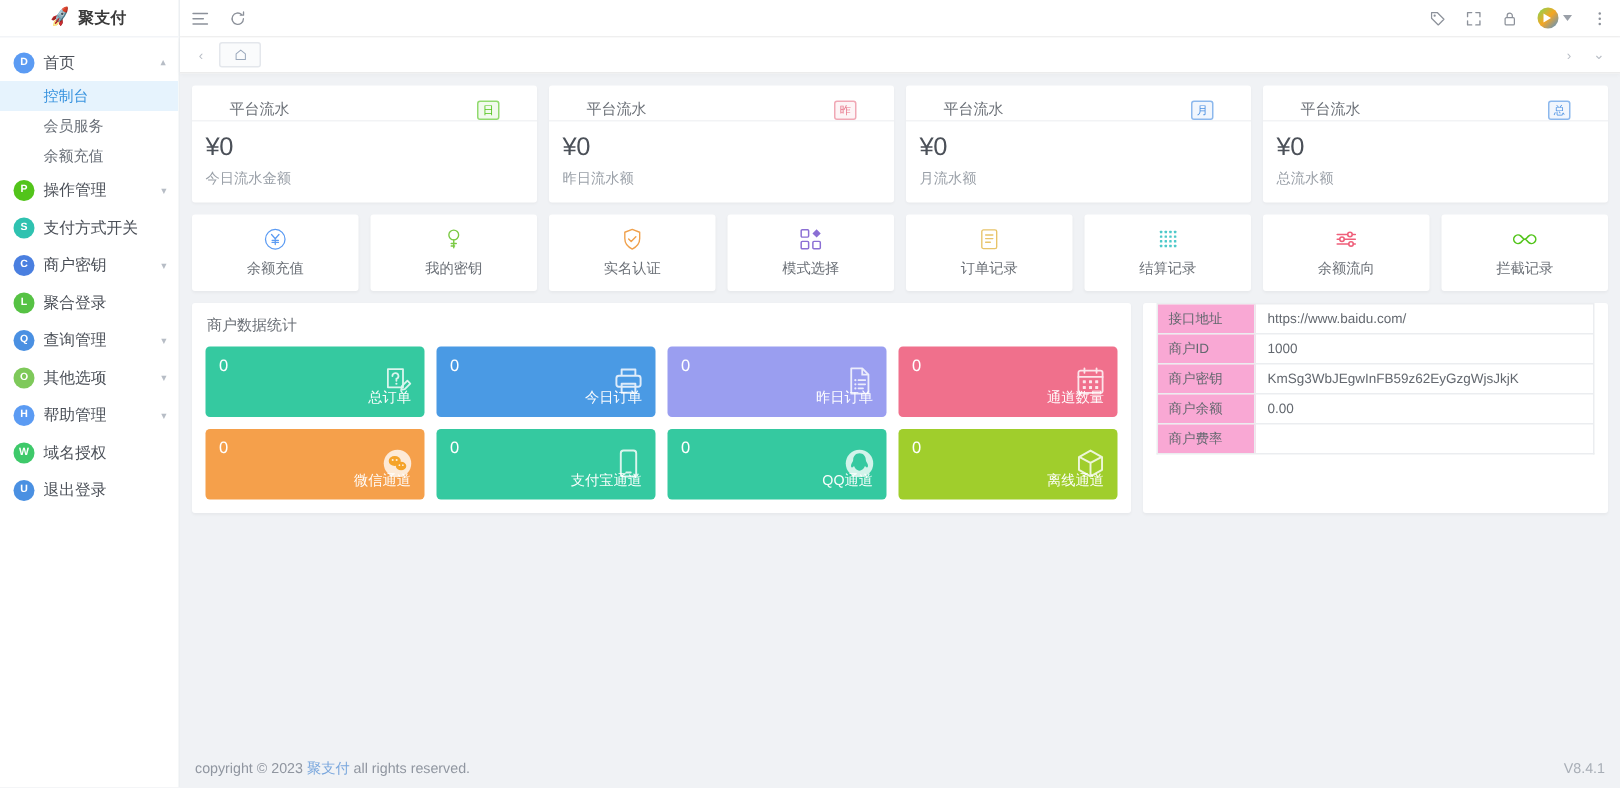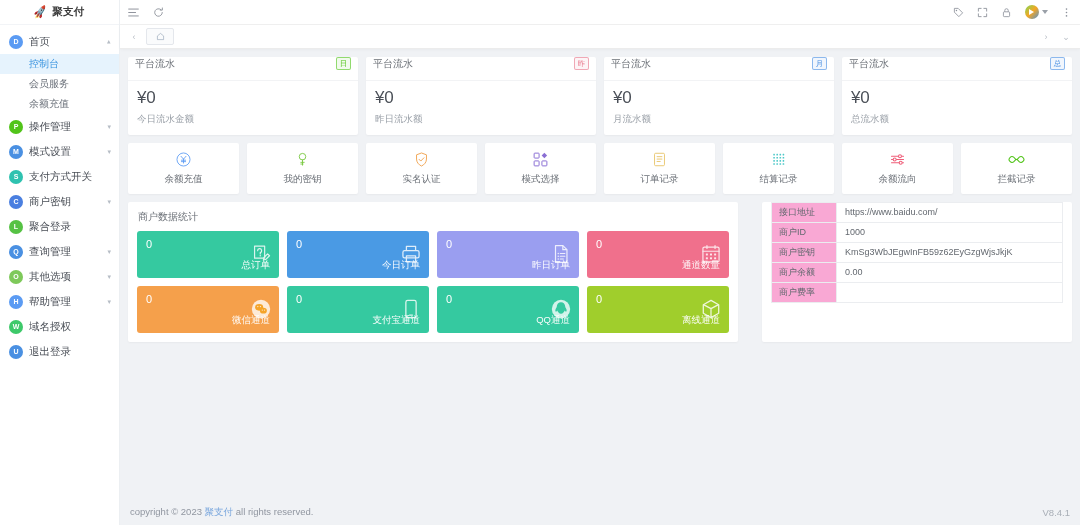--- a/index.html
+++ b/index.html
@@ -92,22 +92,22 @@
 
   .content { flex: 1; overflow: hidden; padding: 8px 8px 0 8px; }
 
   
   .cards-row { display: flex; gap: 8px; }
   .stat-card {
     flex: 1 1 0; background: #fff; border-radius: 2px; min-width: 0;
     box-shadow: 0 1px 2px rgba(0,0,0,.04);
   }
   .sc-head {
-    height: 24px; display: flex; align-items: flex-start; justify-content: space-between;
-    padding: 0 7px; border-bottom: 1px solid #f2f3f5; gap: 36px;
+    height: 24px; display: flex; align-items: flex-end; justify-content: space-between;
+    padding: 0 25px; border-bottom: 1px solid #f2f3f5; gap: 36px;
   }
   .sc-title { font-size: 10px; color: #6b7077; }
   .sc-badge {
     width: 15px; height: 13px; border: 1px solid; border-radius: 2px;
     display: flex; align-items: center; justify-content: center;
     font-size: 7.5px; line-height: 1;
   }
   .sc-body { padding: 7px 9px 9px 9px; }
   .sc-value { font-size: 17px; color: #4b5058; font-weight: 400; line-height: 1.15; letter-spacing: -.3px; }
   .sc-label { font-size: 9.5px; color: #9aa0a8; margin-top: 5px; }
@@ -116,21 +116,21 @@
   .shortcuts-row { display: flex; gap: 8px; margin-top: 8px; }
   .shortcut {
     flex: 1 1 0; background: #fff; border-radius: 2px; height: 51px;
     display: flex; flex-direction: column; align-items: center; justify-content: center;
     gap: 4px; cursor: pointer; box-shadow: 0 1px 2px rgba(0,0,0,.04); min-width: 0;
   }
   .sh-icon { height: 19px; display: flex; align-items: center; justify-content: center; }
   .sh-label { font-size: 9.5px; color: #6b7077; }
 
   
-  .lower { display: flex; gap: 24px; margin-top: 8px; }
+  .lower { display: flex; gap: 8px; margin-top: 8px; }
   .panel { background: #fff; border-radius: 2px; box-shadow: 0 1px 2px rgba(0,0,0,.04); }
   .panel-title { font-size: 10px; color: #6b7077; padding: 8px 10px 7px 10px; }
   .panel-left { flex: 1 1 0; min-width: 0; padding-bottom: 9px; }
   .panel-right { flex: 0 0 310px; padding-bottom: 9px; }
 
   .tiles { display: grid; grid-template-columns: repeat(4, 1fr); gap: 8px; padding: 0 9px; }
   .tile {
     height: 47px; border-radius: 3px; position: relative; overflow: hidden;
     padding: 7px 9px; color: #fff; cursor: pointer;
   }
@@ -177,27 +177,20 @@
           <div class="submenu">
             <div class="submenu-item active">控制台</div>
             <div class="submenu-item">会员服务</div>
             <div class="submenu-item">余额充值</div>
           </div>
         </div>
         <div class="menu-group">
           <div class="menu-item">
        <span class="mi-icon" style="background:#52c41a">P</span>
        <span class="mi-label">操作管理</span>
-            <span class="mi-arrow ">▾</span>
-     </div>
-        </div>
-        <div class="menu-group">
-          <div class="menu-item">
-       <span class="mi-icon" style="background:#4a90e2">M</span>
-       <span class="mi-label">模式设置</span>
             <span class="mi-arrow ">▾</span>
      </div>
         </div>
         <div class="menu-group">
           <div class="menu-item">
        <span class="mi-icon" style="background:#2fc2b0">S</span>
        <span class="mi-label">支付方式开关</span>
      </div>
         </div>
         <div class="menu-group">

